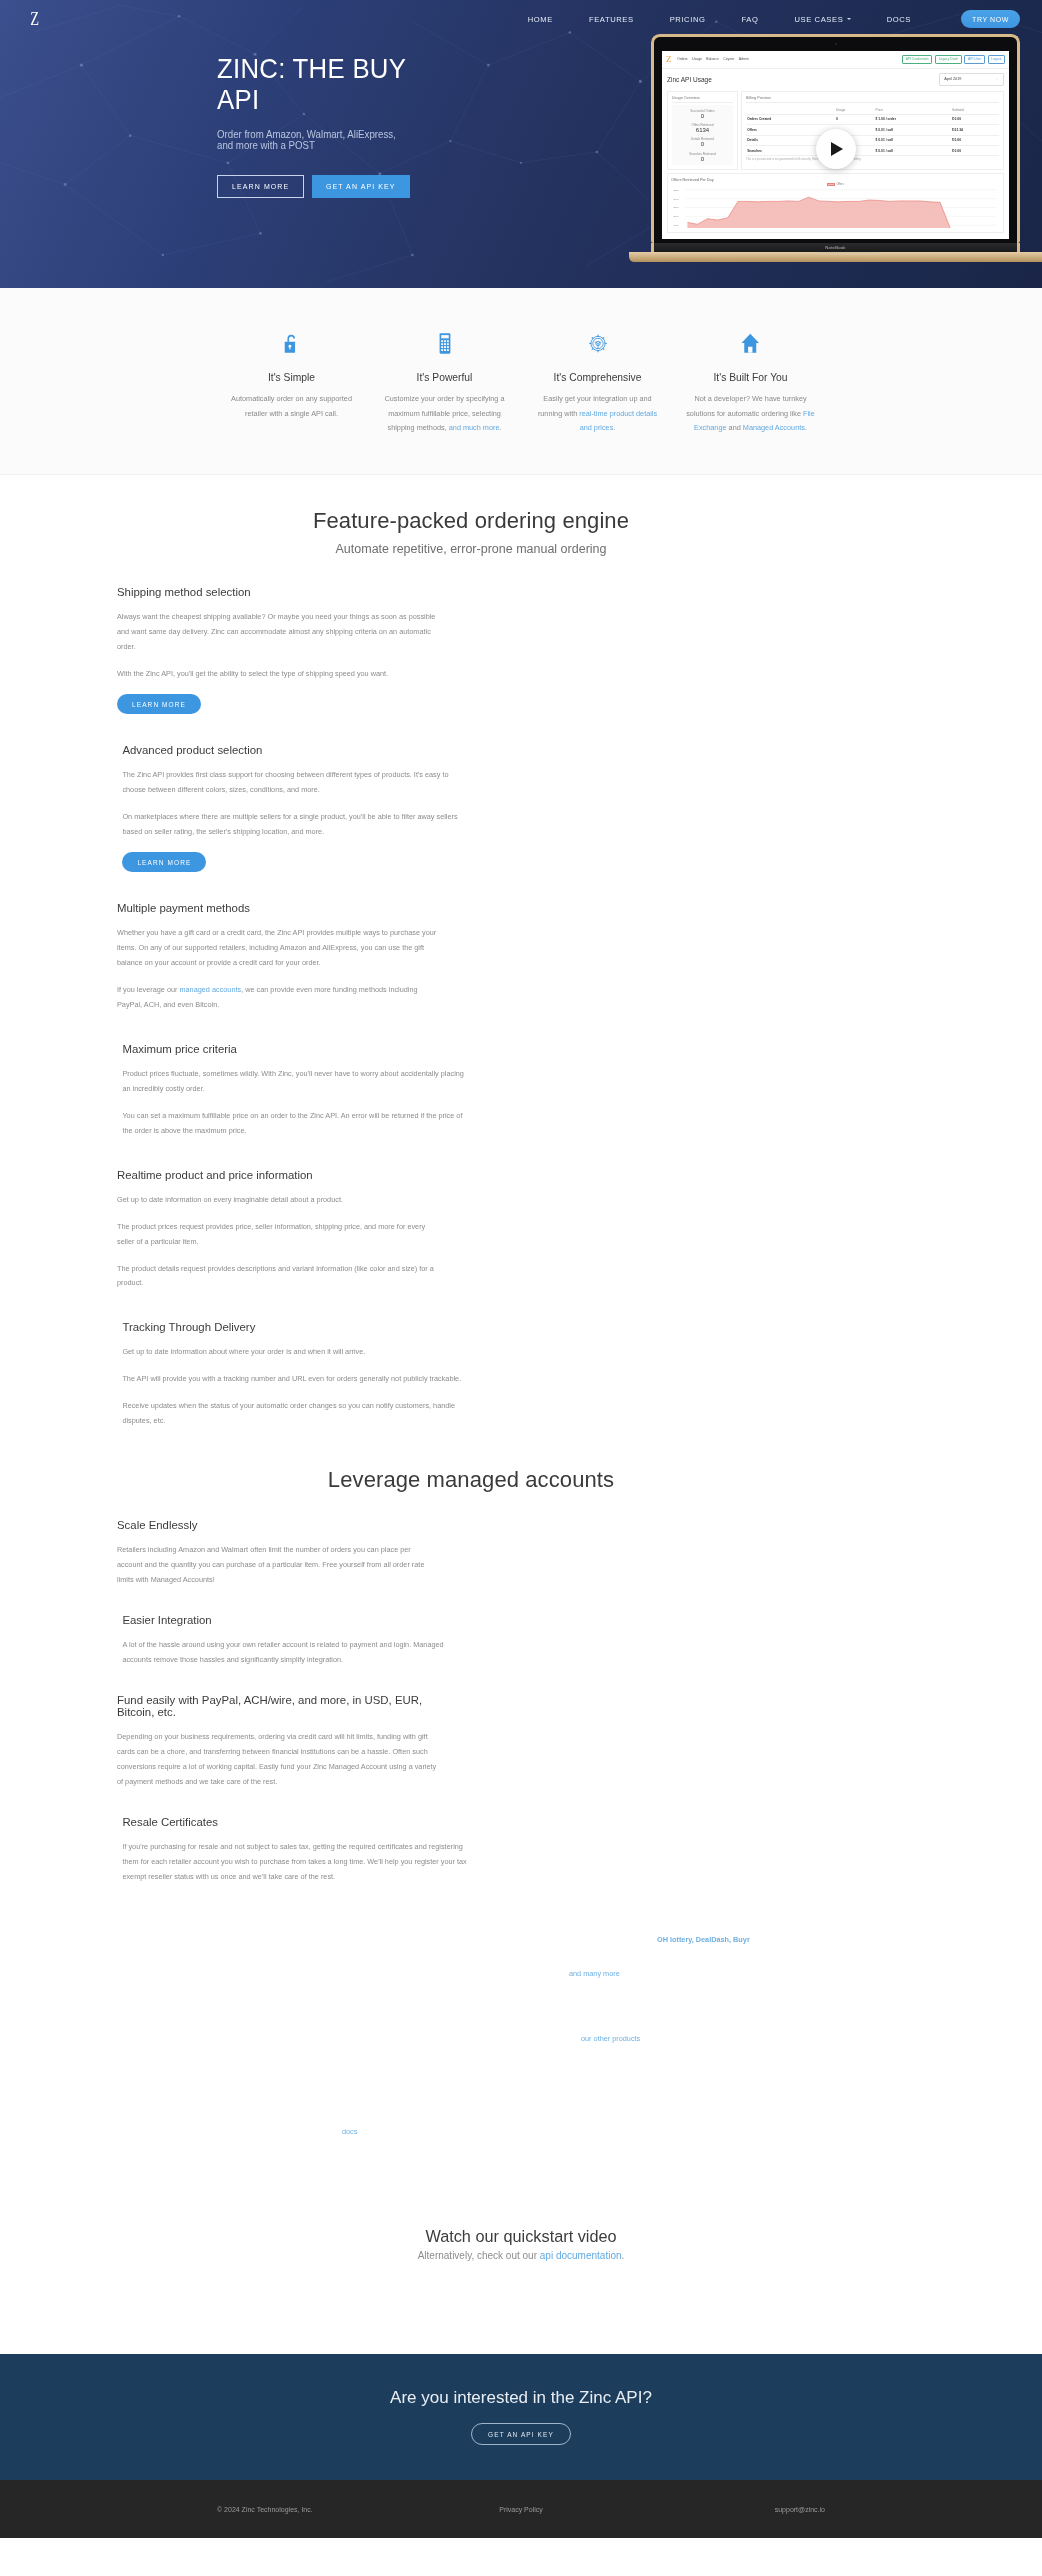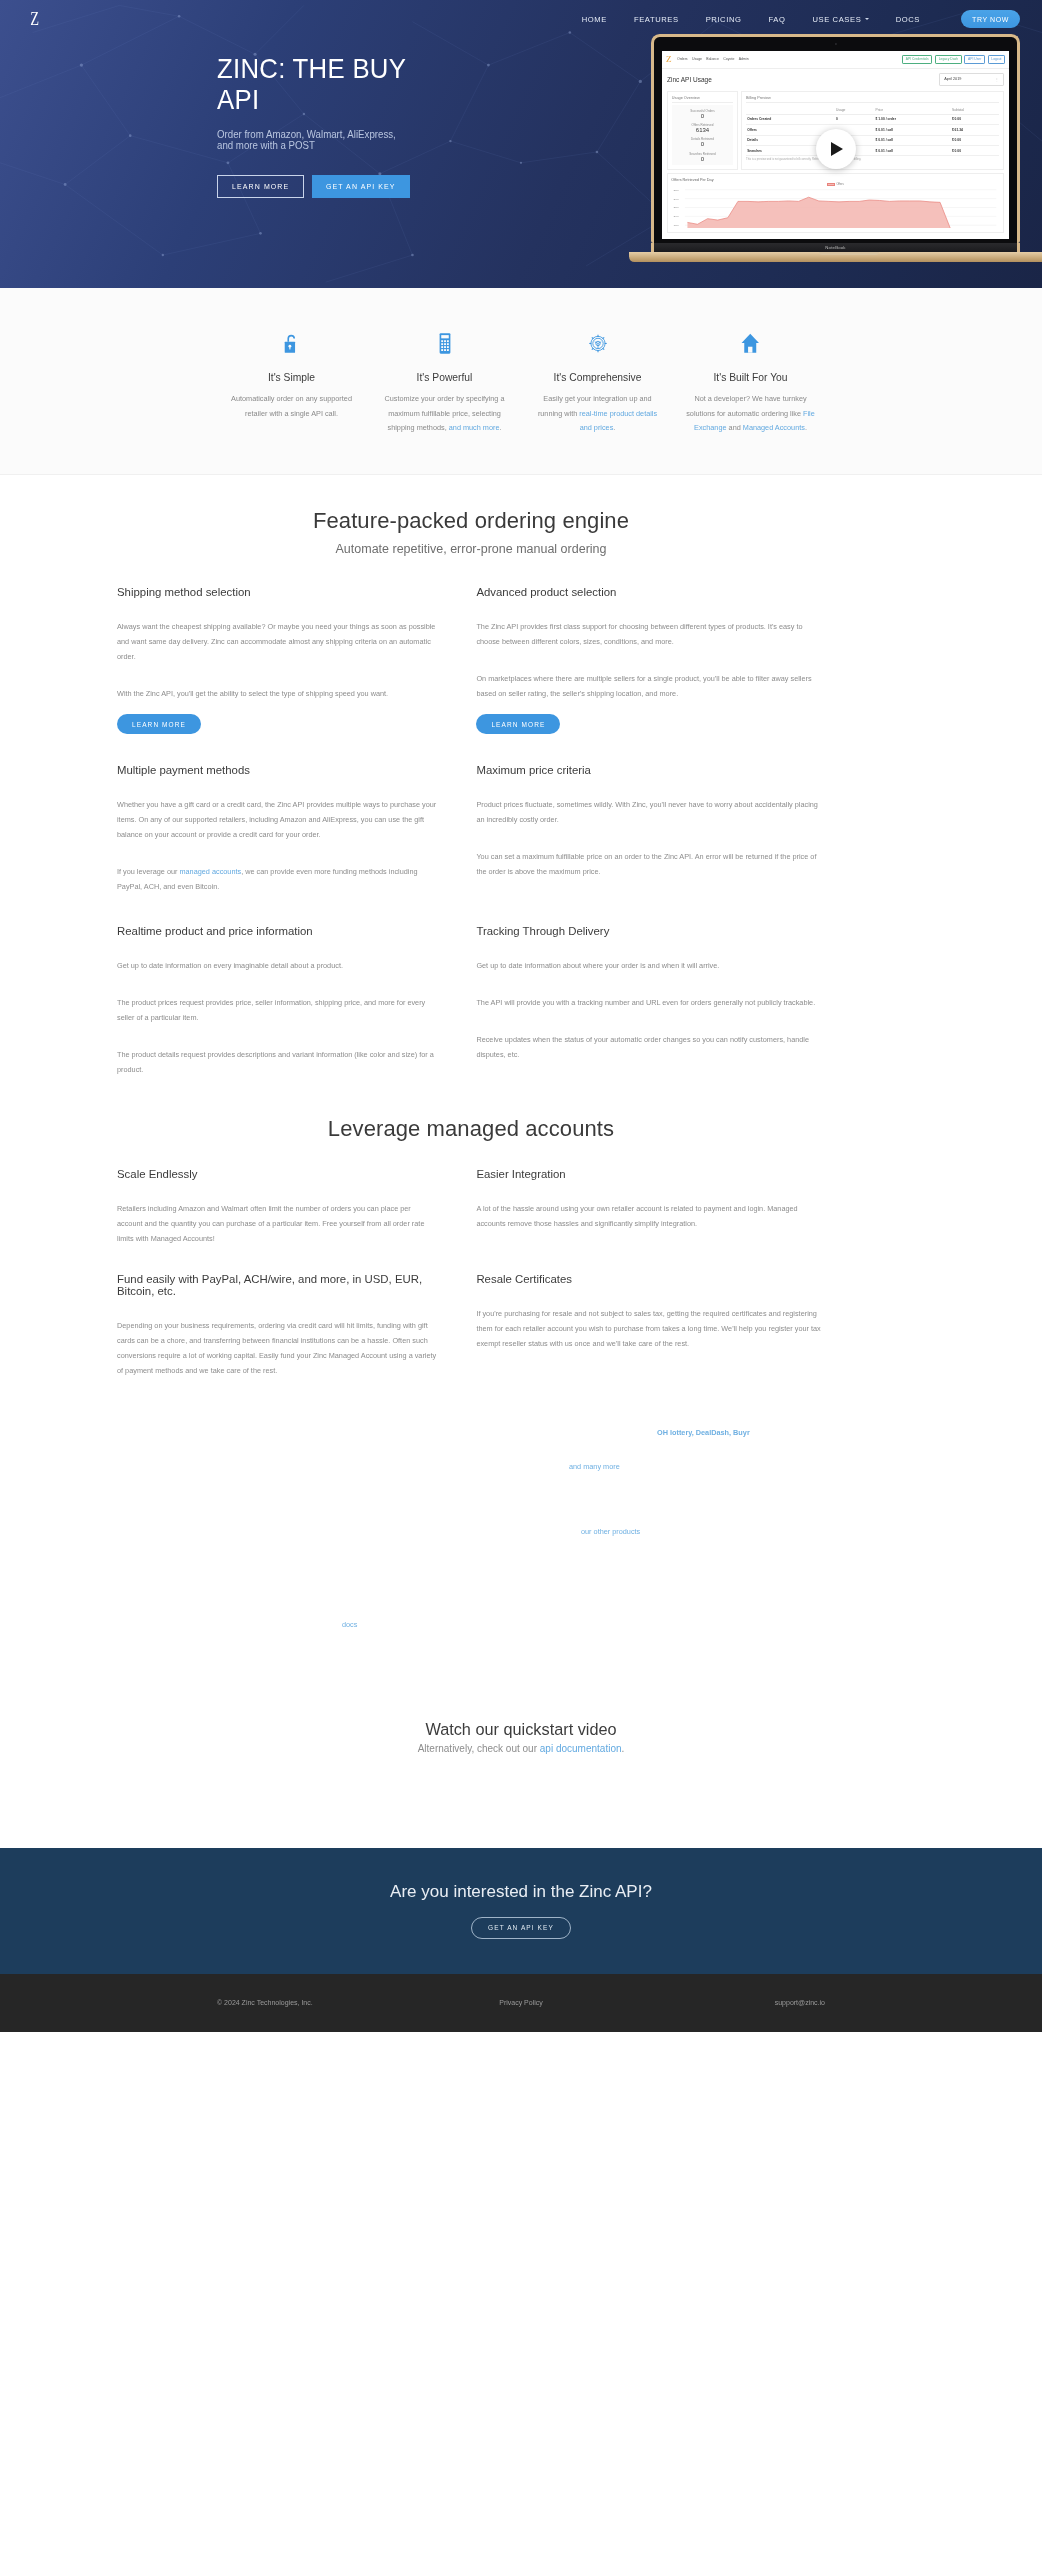--- a/index.html
+++ b/index.html
@@ -26,21 +26,21 @@
     height: 38px; display: flex; align-items: center;
     padding: 0 22px;
   }
   .logo {
     width: 25px; height: 25px;
     display: flex; align-items: center; justify-content: center;
     font-size: 18.5px; color: #fff; font-weight: 300; letter-spacing: -0.5px;
     font-family: "Liberation Serif", serif;
   }
   .logo span { display:inline-block; transform: scaleX(.78); }
-  .nav-links { margin-left: auto; display: flex; align-items: center; gap: 27px; }
+  .nav-links { margin-left: auto; display: flex; align-items: center; gap: 36px; }
   .nav-link {
     color: #e6ecf7; font-size: 7.6px; letter-spacing: 0.6px;
     text-transform: uppercase; text-decoration: none; cursor: pointer;
     display: flex; align-items: center; gap: 3.3px;
     font-stretch: condensed;
   }
   .caret { width: 0; height: 0; border-left: 2.2px solid transparent; border-right: 2.2px solid transparent; border-top: 2.7px solid #cfd9ec; display:inline-block;}
   .btn-try {
     margin-left: 14px;
     background: linear-gradient(180deg,#4aa3e8 0%, #3d96e0 100%);
@@ -146,25 +146,25 @@
   .strip-col { flex: 1; text-align: center; padding: 0 9.8px; }
   .strip-icon { height: 29px; display:flex; align-items:flex-end; justify-content:center; color:#3d96e0;}
   .strip-h { font-size: 10.3px; color: #3b3b3b; font-weight: 400; margin-top: 16.3px; font-stretch: condensed;}
   .strip-p { font-size: 7.3px; color: #8a8a8a; line-height: 2.0; margin-top: 8.7px; font-stretch: condensed;}
   a.lnk { color: #62a9e0; text-decoration: none; cursor: pointer; }
 
   
   .sect { padding: 33px 217px 0 117px; }
   .sect-h1 { text-align:center; font-size: 22px; color:#3a3a3a; font-weight:300; font-stretch: condensed; letter-spacing:0.1px;}
   .sect-h2 { text-align:center; font-size: 12.5px; color:#6e6e6e; font-weight:300; margin-top: 8.7px; font-stretch: condensed;}
-  .grid2 { display: flex; flex-wrap: wrap; }
+  .grid2 { display: flex; flex-wrap: wrap; flex-direction: column; }
   .cell { width: 50%; padding-right: 33px; padding-top: 30px; }
   .cell.right { padding-right: 0; padding-left: 5.4px; }
   .f-h { font-size: 11.4px; color: #3b3b3b; font-weight: 400; font-stretch: condensed; }
-  .f-p { font-size: 7.3px; color: #8d8d8d; line-height: 2.05; margin-top: 22px; font-stretch: condensed;}
+  .f-p { font-size: 7.3px; color: #8d8d8d; line-height: 2.05; margin-top: 12px; font-stretch: condensed;}
   .btn-pill {
     margin-top: 12px; display:inline-block;
     background:#3d96e0; color:#fff; border:none; border-radius: 12px;
     padding: 6.5px 15px; font-size: 6.5px; letter-spacing: 1.1px;
     text-transform: uppercase; cursor:pointer;
     font-family: "Liberation Sans", sans-serif;
   }
 
   
   .ma { padding-top: 38px; }

